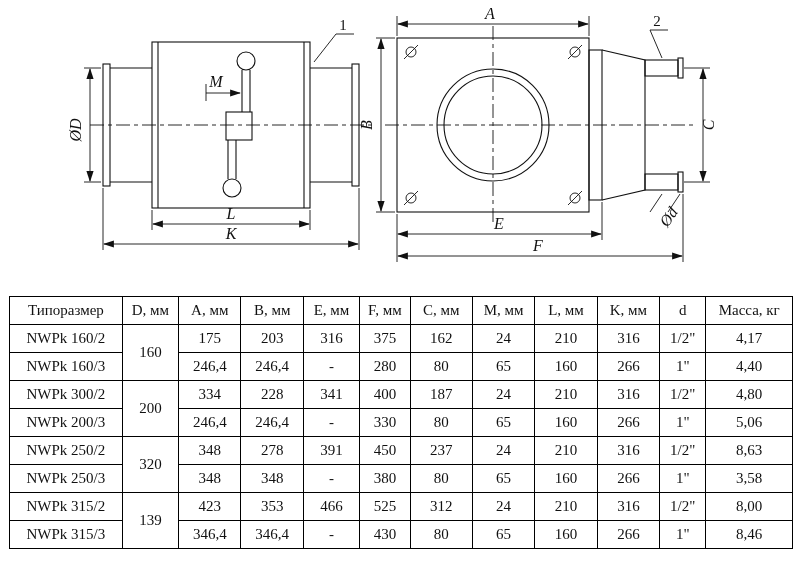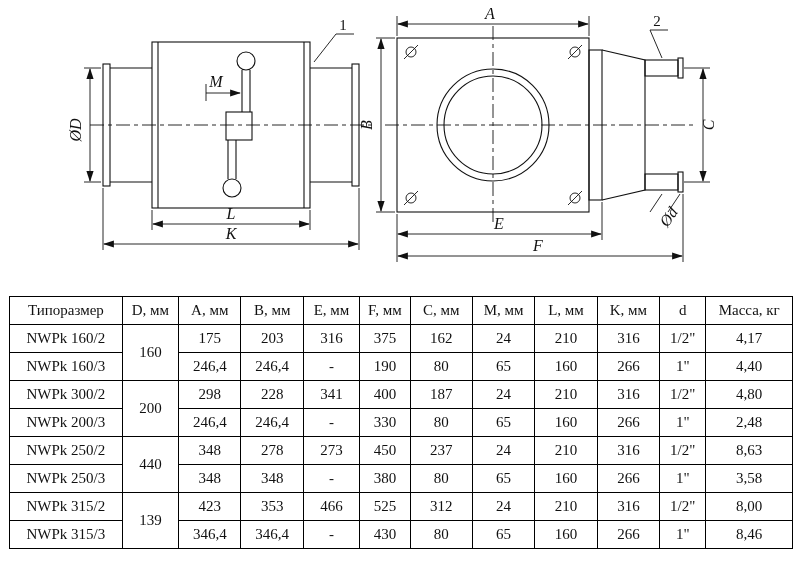--- a/index.html
+++ b/index.html
@@ -214,32 +214,32 @@
           <td>210</td>
           <td>316</td>
           <td>1/2"</td>
           <td>4,17</td>
         </tr>
         <tr>
           <td>NWPk 160/3</td>
           <td>246,4</td>
           <td>246,4</td>
           <td>-</td>
-          <td>190</td>
+          <td>280</td>
           <td>80</td>
           <td>65</td>
           <td>160</td>
           <td>266</td>
           <td>1"</td>
           <td>4,40</td>
         </tr>
         <tr>
           <td>NWPk 300/2</td>
           <td rowspan="2">200</td>
-          <td>298</td>
+          <td>334</td>
           <td>228</td>
           <td>341</td>
           <td>400</td>
           <td>187</td>
           <td>24</td>
           <td>210</td>
           <td>316</td>
           <td>1/2"</td>
           <td>4,80</td>
         </tr>
@@ -247,28 +247,28 @@
           <td>NWPk 200/3</td>
           <td>246,4</td>
           <td>246,4</td>
           <td>-</td>
           <td>330</td>
           <td>80</td>
           <td>65</td>
           <td>160</td>
           <td>266</td>
           <td>1"</td>
-          <td>2,48</td>
+          <td>5,06</td>
         </tr>
         <tr>
           <td>NWPk 250/2</td>
-          <td rowspan="2">440</td>
+          <td rowspan="2">320</td>
           <td>348</td>
           <td>278</td>
-          <td>273</td>
+          <td>391</td>
           <td>450</td>
           <td>237</td>
           <td>24</td>
           <td>210</td>
           <td>316</td>
           <td>1/2"</td>
           <td>8,63</td>
         </tr>
         <tr>
           <td>NWPk 250/3</td>

